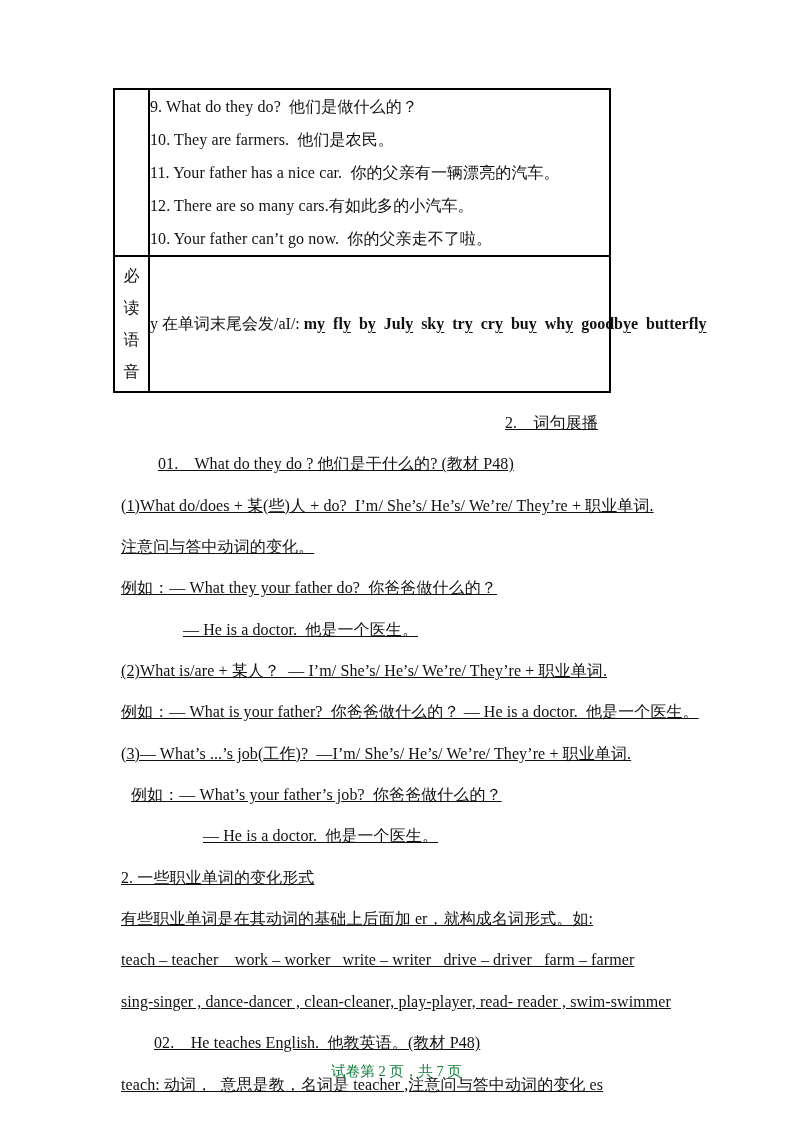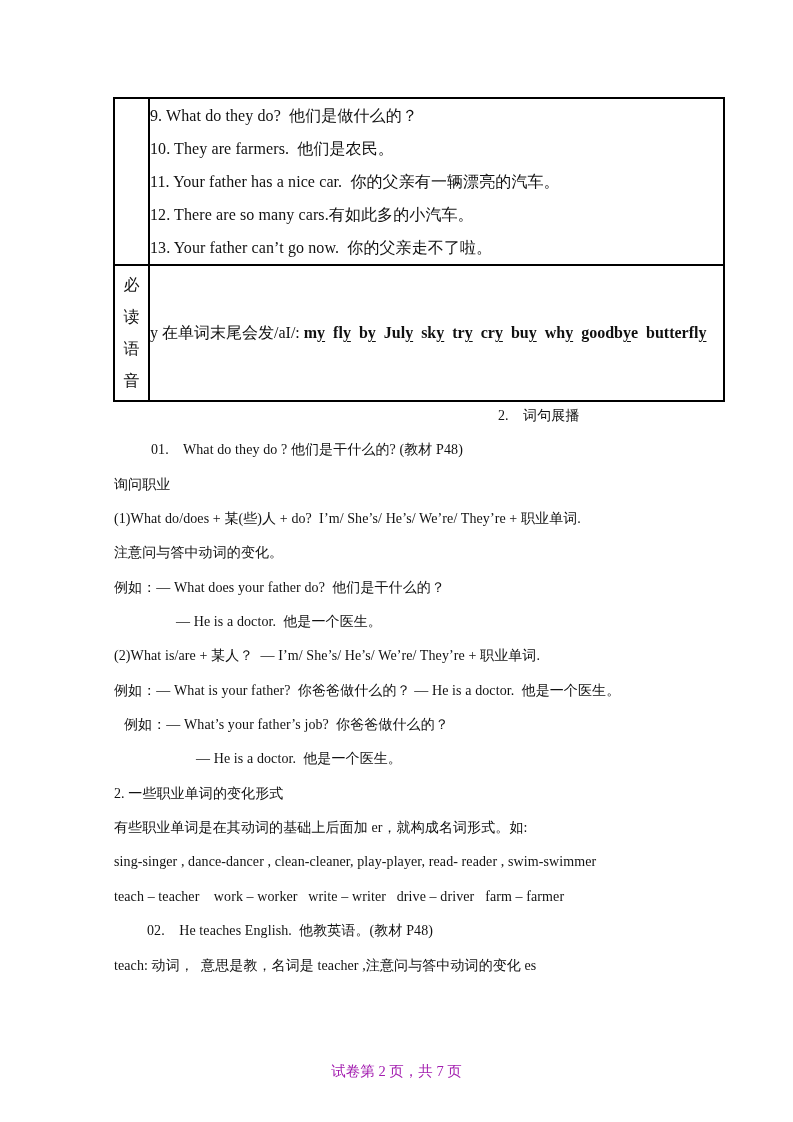--- a/index.html
+++ b/index.html
@@ -6,96 +6,96 @@
   .page {
     position:relative;
     width:793px; height:1122px;
     background:#ffffff;
     color:#111;
     font-family:"Liberation Serif","DejaVu Serif",serif;
     overflow:hidden;
   }
   
   table.grid {
-    position:absolute; left:113px; top:97px;
+    position:absolute; left:113px; top:88px;
     border-collapse:collapse;
-    width:612px;
+    width:498px;
     table-layout:fixed;
   }
   table.grid td { border:2px solid #000; vertical-align:middle; padding:0; }
   td.label-cell { width:33px; text-align:center; }
   td.content-cell { padding-left:9px; }
   tr.row1 td { height:164px; }
   tr.row2 td { height:134px; }
   .tline {
     margin:0; font-size:16px; line-height:33px;
     white-space:pre; letter-spacing:0.1px;
   }
   .vchar { line-height:32px; font-size:16px; }
   .phonics-line { margin:0; font-size:16px; white-space:pre; }
   .pword { margin-right:8px;font-weight:bold; }
   .pword u { text-decoration:underline; text-underline-offset:3px; }
   
   .body-block { position:absolute; left:113px; top:398px; width:620px; }
   .line {
-    margin:1px; font-size:14px; line-height:33.35px; height:33.35px;
-    white-space:pre; letter-spacing:0.1px;
+    margin:8px; font-size:16px; line-height:33.35px; height:33.35px;
+    white-space:pre; letter-spacing:0.1px;text-decoration:underline;
   }
   
   .footer {
     position:absolute; left:0; right:0; top:1062px;
-    text-align:center; font-size:14.5px; color:#a21caf;
+    text-align:center; font-size:14.5px; color:#15803d;
   }
 </style>
 </head>
 <body>
 
 <div class="page">
 
   <table class="grid">
     <tbody>
         <tr class="row1">
       <td class="label-cell"></td>
       <td class="content-cell" id="sentences">
             <p class="tline">9. What do they do?  他们是做什么的？</p>
             <p class="tline">10. They are farmers.  他们是农民。</p>
             <p class="tline">11. Your father has a nice car.  你的父亲有一辆漂亮的汽车。</p>
             <p class="tline">12. There are so many cars.有如此多的小汽车。</p>
-            <p class="tline">13. Your father can’t go now.  你的父亲走不了啦。</p>
+            <p class="tline">10. Your father can’t go now.  你的父亲走不了啦。</p>
           </td>
     </tr>
     <tr class="row2">
       <td class="label-cell" id="phonics-label">
             <div class="vchar">必</div>
             <div class="vchar">读</div>
             <div class="vchar">语</div>
             <div class="vchar">音</div>
           </td>
       <td class="content-cell">
         <p class="phonics-line"><span>y 在单词末尾会发/aI/: </span><span id="phonics-words"><span class="pword">m<u>y</u></span><span class="pword">fl<u>y</u></span><span class="pword">b<u>y</u></span><span class="pword">Jul<u>y</u></span><span class="pword">sk<u>y</u></span><span class="pword">tr<u>y</u></span><span class="pword">cr<u>y</u></span><span class="pword">bu<u>y</u></span><span class="pword">wh<u>y</u></span><span class="pword">goodb<u>y</u>e</span><span class="pword">butterfl<u>y</u></span></span></p>
       </td>
     </tr>
   </tbody>
     </table>
 
   <div class="body-block" id="body">
       <p class="line" style="padding-left: 384px;">2.    词句展播</p>
       <p class="line" style="padding-left: 37px;">01.    What do they do ? 他们是干什么的? (教材 P48)</p>
-      <p class="line" style="padding-left: 0px;">询问职业</p>
       <p class="line" style="padding-left: 0px;">(1)What do/does + 某(些)人 + do?  I’m/ She’s/ He’s/ We’re/ They’re + 职业单词.</p>
       <p class="line" style="padding-left: 0px;">注意问与答中动词的变化。</p>
-      <p class="line" style="padding-left: 0px;">例如：— What does your father do?  他们是干什么的？</p>
+      <p class="line" style="padding-left: 0px;">例如：— What they your father do?  你爸爸做什么的？</p>
       <p class="line" style="padding-left: 62px;">— He is a doctor.  他是一个医生。</p>
       <p class="line" style="padding-left: 0px;">(2)What is/are + 某人？  — I’m/ She’s/ He’s/ We’re/ They’re + 职业单词.</p>
       <p class="line" style="padding-left: 0px;">例如：— What is your father?  你爸爸做什么的？ — He is a doctor.  他是一个医生。</p>
+      <p class="line" style="padding-left: 0px;">(3)— What’s ...’s job(工作)?  —I’m/ She’s/ He’s/ We’re/ They’re + 职业单词.</p>
       <p class="line" style="padding-left: 10px;">例如：— What’s your father’s job?  你爸爸做什么的？</p>
       <p class="line" style="padding-left: 82px;">— He is a doctor.  他是一个医生。</p>
       <p class="line" style="padding-left: 0px;">2. 一些职业单词的变化形式</p>
       <p class="line" style="padding-left: 0px;">有些职业单词是在其动词的基础上后面加 er，就构成名词形式。如:</p>
+      <p class="line" style="padding-left: 0px;">teach – teacher    work – worker   write – writer   drive – driver   farm – farmer</p>
       <p class="line" style="padding-left: 0px;">sing-singer , dance-dancer , clean-cleaner, play-player, read- reader , swim-swimmer</p>
-      <p class="line" style="padding-left: 0px;">teach – teacher    work – worker   write – writer   drive – driver   farm – farmer</p>
       <p class="line" style="padding-left: 33px;">02.    He teaches English.  他教英语。(教材 P48)</p>
       <p class="line" style="padding-left: 0px;">teach: 动词，  意思是教，名词是 teacher ,注意问与答中动词的变化 es</p>
     </div>
 
   <div class="footer">试卷第 2 页，共 7 页</div>
 
 </div>
 
 </body></html>

